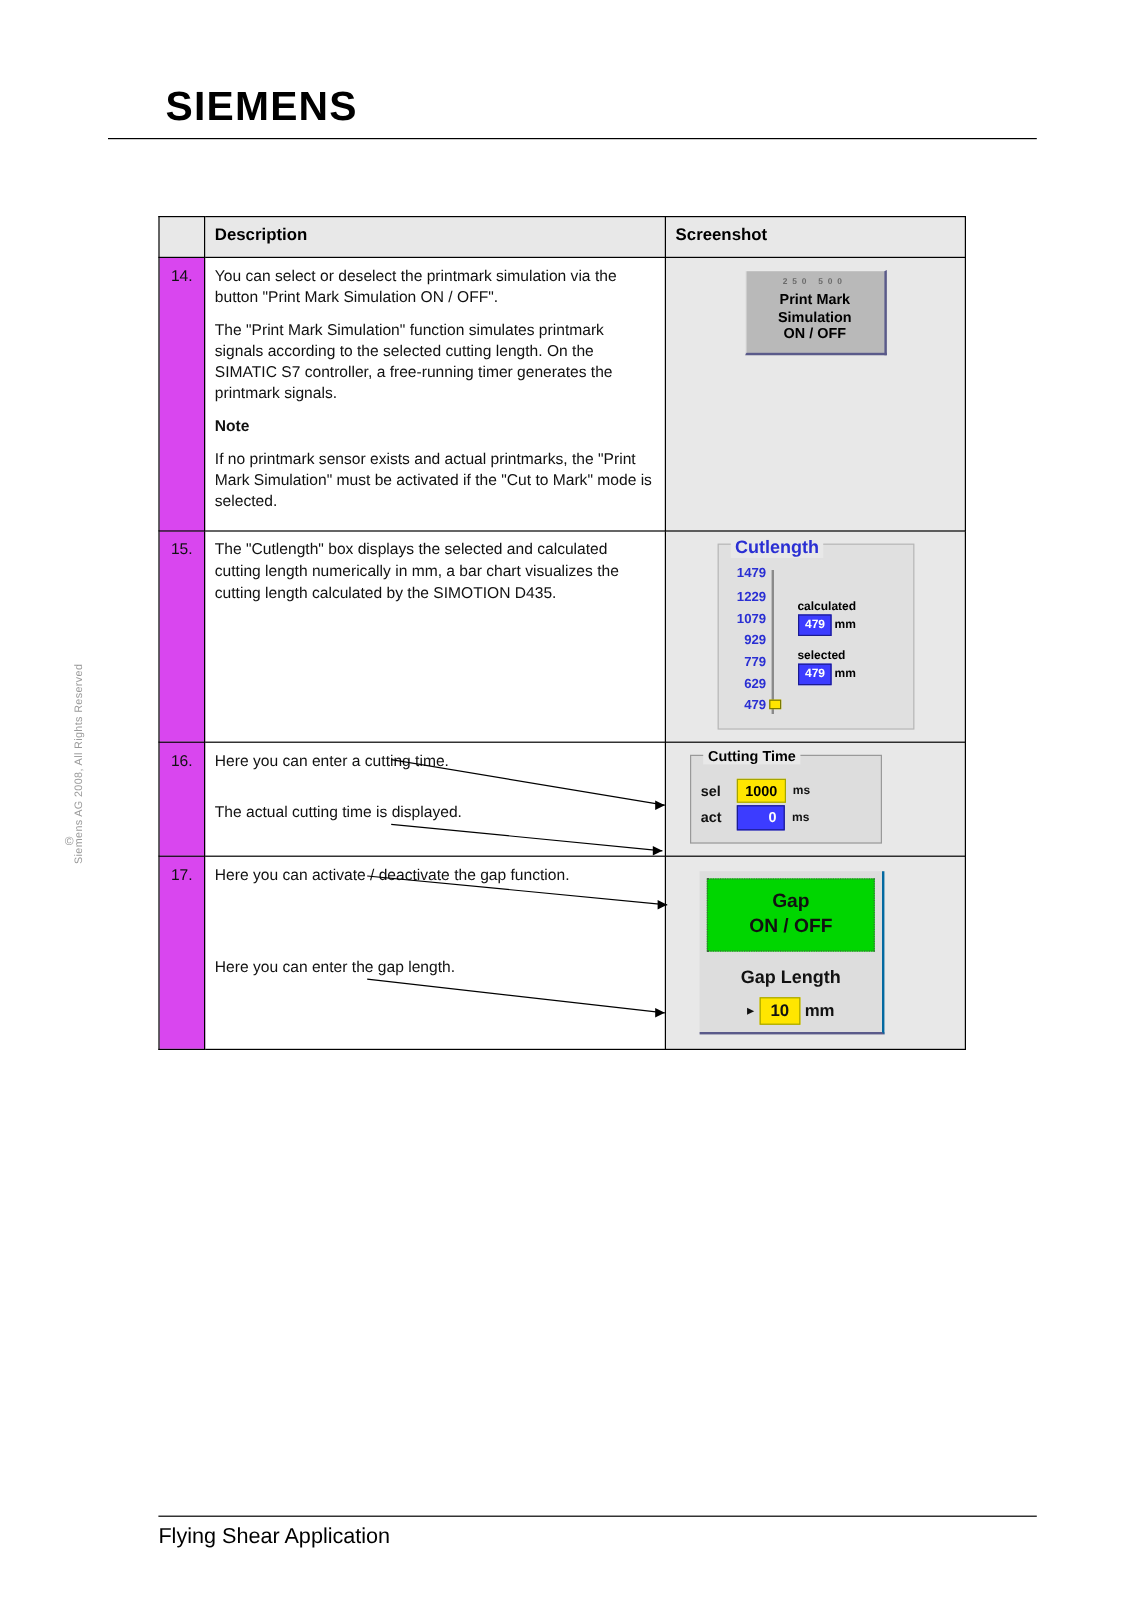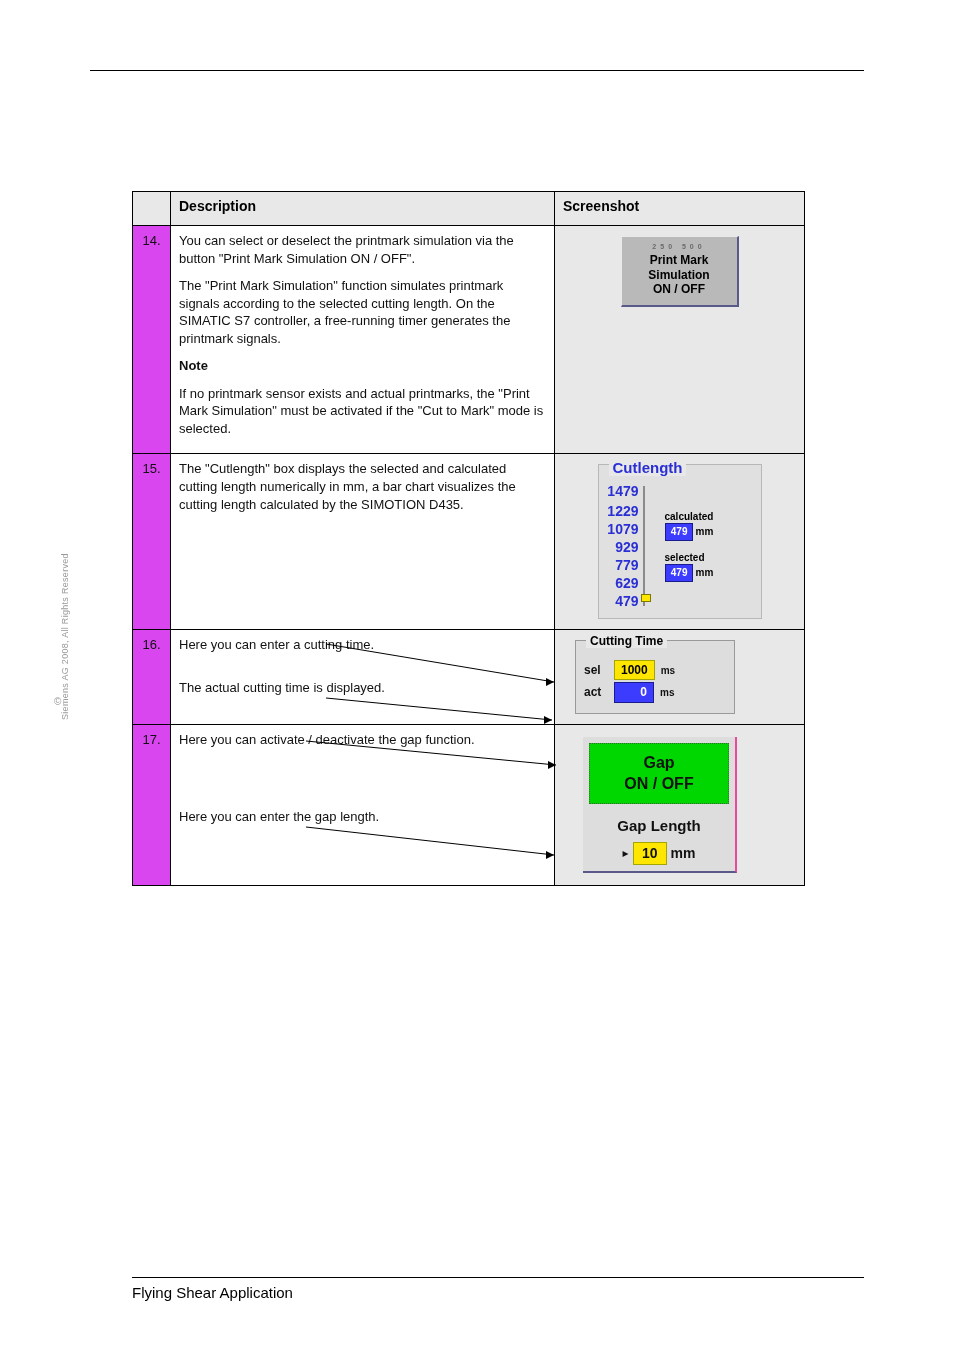--- a/index.html
+++ b/index.html
@@ -43,21 +43,21 @@
   }
   .copyright-symbol {
     position: absolute;
     left: 54px;
     top: 696px;
     font-size: 10px;
     color: #9a9a9a;
   }
 
   .tabledesc {
-    margin-top: 120px;
+    margin-top: 64px;
   }
   .main-table {
     border-collapse: collapse;
     width: 672px;
     margin-left: 42px;
     table-layout: fixed;
   }
   .main-table th, .main-table td {
     border: 1.4px solid #000;
     vertical-align: top;
@@ -152,21 +152,21 @@
   }
   .cutflex { display: flex; gap: 8px; margin-top:-8px;}
   .axiscol {
     position: relative;
     width: 52px;
     height: 130px;
   }
   .axiscol .tick {
     position: absolute;
     left: 0;
-    font-size: 14px;
+    font-size: 11px;
     font-weight: 700;
     color: #2a2fd3;
     text-align: right;
     width: 34px;
   }
   .axiscol .scale {
     position: absolute;
     left: 38px;
     top: 4px;
     width: 2px;
@@ -243,21 +243,21 @@
     min-width: 40px;
     text-align:right;
   }
 
   
   .gappanel {
     margin: 6px 2px 6px 20px;
     width: 154px;
     background: #ddd;
     padding: 6px;
-    border-right: 2px solid #ec4899;
+    border-right: 2px solid #0369a1;
     border-bottom: 2px solid #5a5a8a;
   }
   .gapbtn {
     width: 100%;
     background: #00d600;
     border: 1px dotted #3a6a3a;
     text-align:center;
     font-weight:700;
     font-size: 16px;
     padding: 8px 2px;
@@ -288,26 +288,27 @@
 
   
   .footer {
     position: absolute;
     left: 0; right: 0;
     bottom: 48px;
     padding: 0 90px 0 132px;
   }
   .footer hr { border:none; border-top:1.5px solid #000; margin-bottom:6px;}
   .footer .row { display:flex; justify-content:space-between; font-size:12.5px; color:#222;}
-  .footer .title { font-size:15px; margin-bottom:2px;}
+  .footer .title { font-size:18px; margin-bottom:12px;}
 </style>
 </head>
 <body>
 
 <div class="page">
+  <div class="logo">SIEMENS</div>
   <hr class="topline">
 
   <span class="copyright-symbol">©</span>
   <span class="sidebar-text">Siemens AG 2008, All Rights Reserved</span>
 
   <div class="tabledesc">
     <table class="main-table">
       <colgroup>
         <col class="col-no">
           <col class="col-desc">

